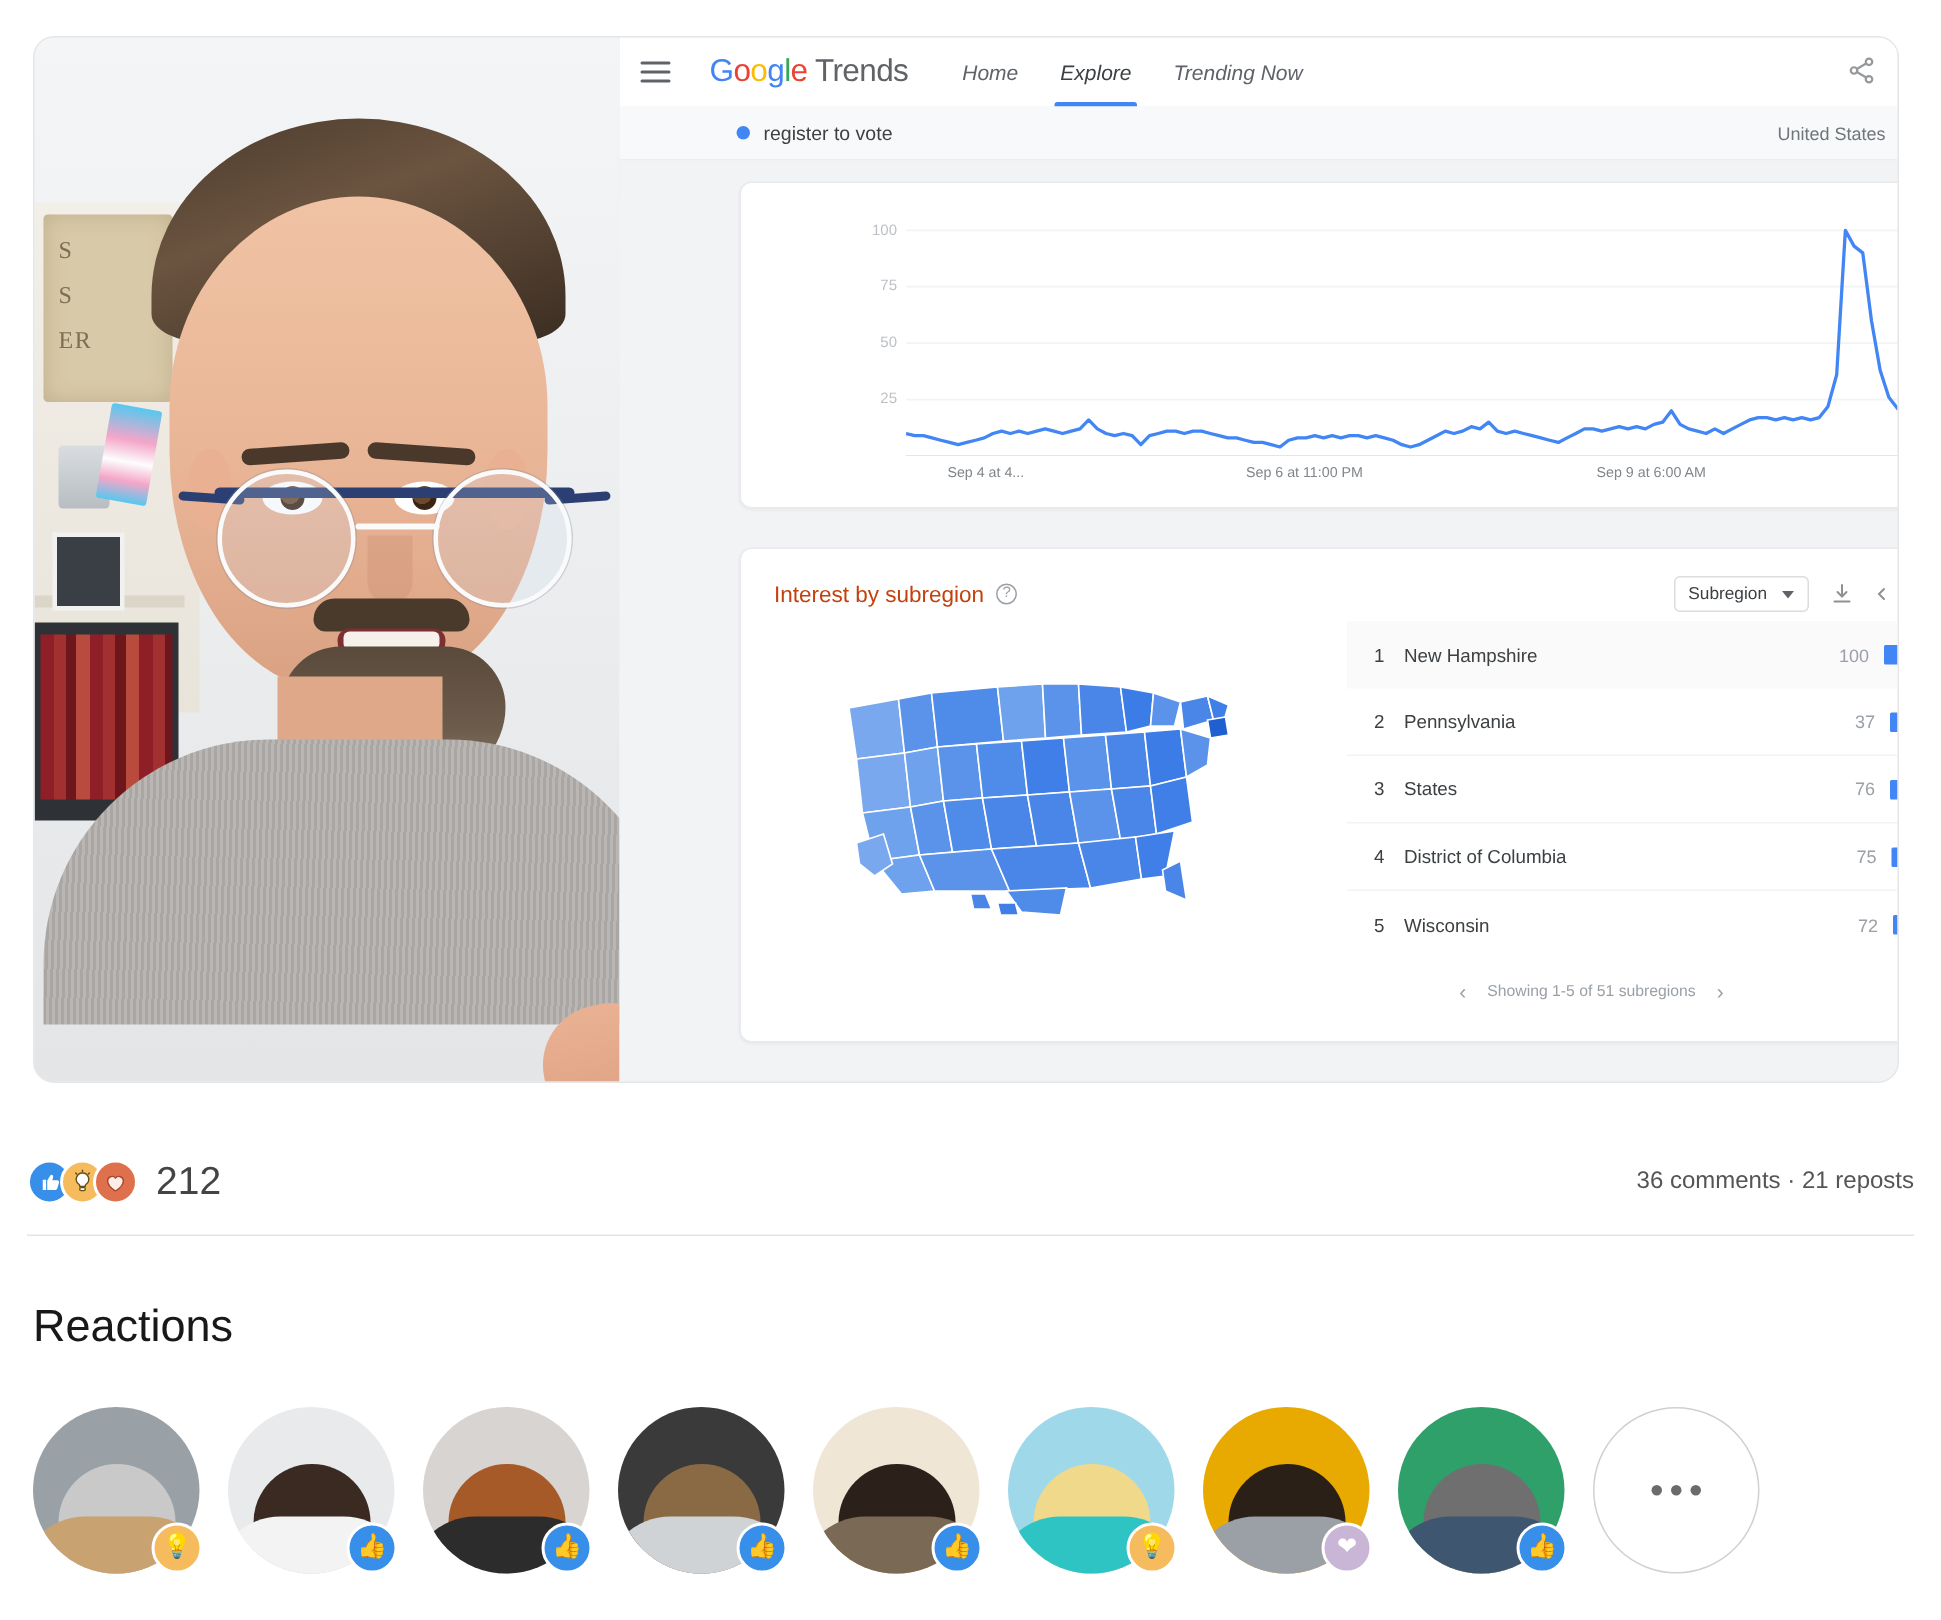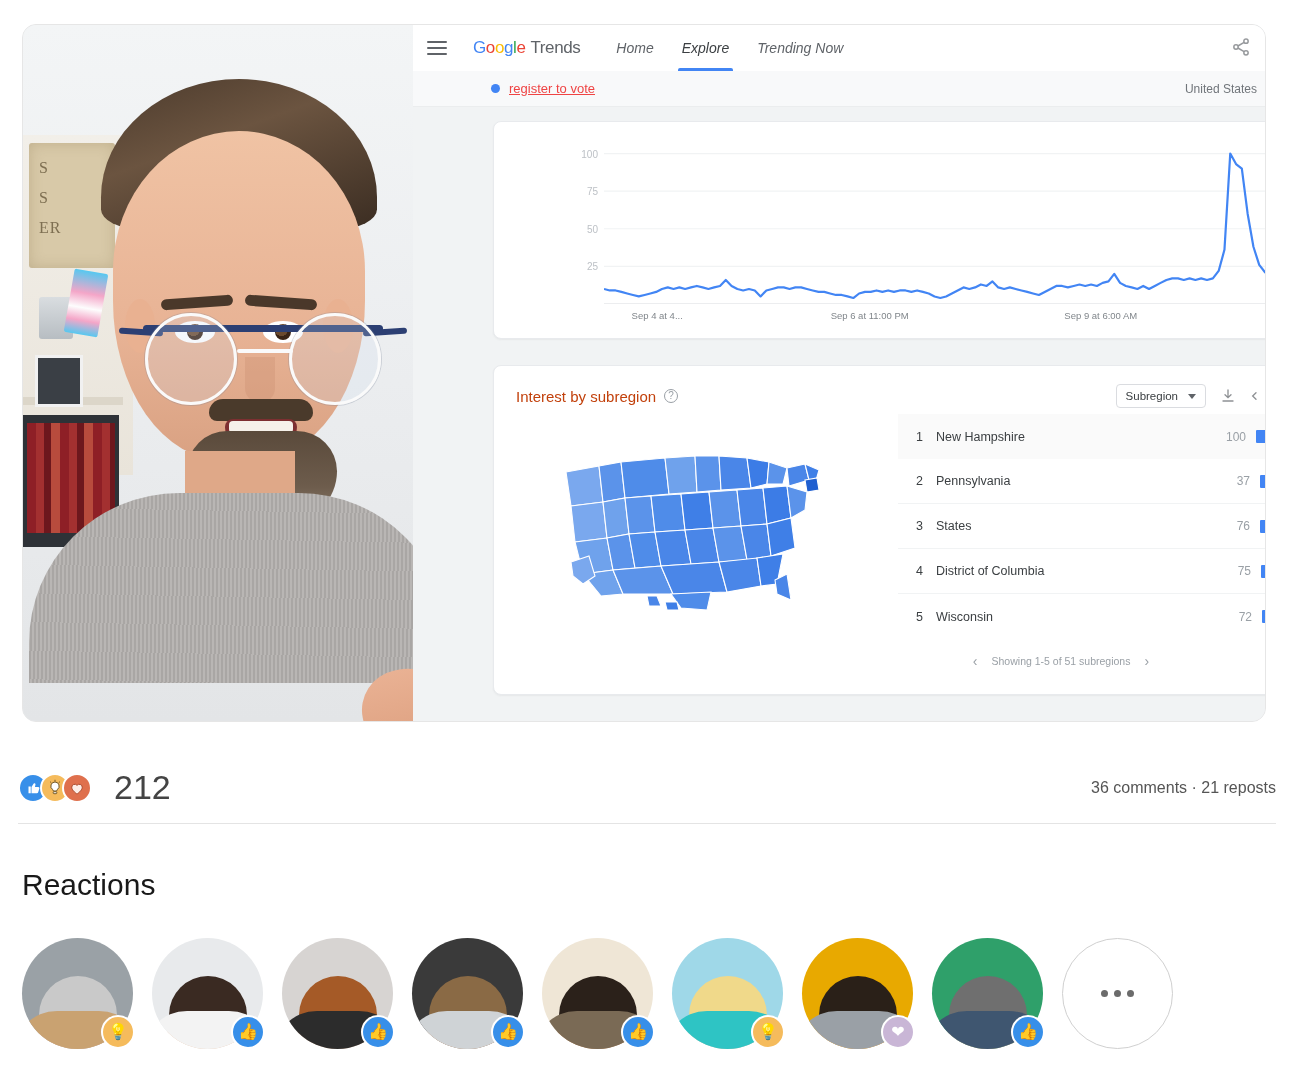--- a/index.html
+++ b/index.html
@@ -141,38 +141,38 @@
     position: relative; flex: 1 1 auto; height: 100%;
     background: #f1f3f4; overflow: hidden;
   }
   .gt-header {
     height: 46px; background: #ffffff; display: flex; align-items: center;
     padding-left: 14px; position: relative;
   }
   .hamburger { width: 20px; height: 14px; margin-right: 26px;
                display:flex; flex-direction:column; justify-content:space-between; cursor:pointer;}
   .hamburger span { display:block; height:2px; background:#5f6368; border-radius:1px; }
-  .gt-logo { font-size: 17px; letter-spacing: -.4px; white-space: nowrap; }
+  .gt-logo { font-size: 21px; letter-spacing: -.4px; white-space: nowrap; }
   .gt-logo .b { color:#4285f4 } .gt-logo .r { color:#ea4335 }
   .gt-logo .y { color:#fbbc05 } .gt-logo .g { color:#34a853 }
   .gt-logo .t { color:#5f6368; margin-left:5px; }
   .gt-nav { display:flex; margin-left: 36px; gap: 28px; align-items:center; height:46px;}
   .gt-nav a { font-size: 14px; color:#5f6368; text-decoration:none; line-height:46px; position:relative;font-style:italic; }
   .gt-nav a.active { color:#3c4043; }
   .gt-nav a.active::after { content:""; position:absolute; left:-4px; right:-4px; bottom:0;
                             height:3px; background:#4285f4; border-radius:2px 2px 0 0;}
   .share-top { position:absolute; right: 14px; top: 12px; width: 20px; height: 20px; opacity:.65;}
 
   .gt-querybar {
     height: 36px; background:#f8f9fa; border-bottom:1px solid #ebedee;
     display:flex; align-items:center; position:relative;
   }
   .qchip { display:flex; align-items:center; gap:9px; margin-left: 78px; }
   .qdot { width:9px; height:9px; border-radius:50%; background:#4285f4; }
-  .qlabel { font-size: 13px; color:#ef4444;text-decoration:underline; }
+  .qlabel { font-size: 13px; color:#404040; }
   .qregion { position:absolute; right: 8px; font-size: 12px; color:#70757a; white-space:nowrap;}
 
   .gt-body { padding: 14px 0 0 80px; }
   .card {
     background:#fff; border:1px solid #e8eaed; border-radius: 8px;
     box-shadow: 0 1px 2px rgba(60,64,67,.06);
   }
   .card-timeseries { height: 218px; position:relative; margin-right:-40px; }
   .chart-wrap { position:absolute; left: 0; right: 0; top: 10px; bottom: 0; }
   .ylab { position:absolute; font-size: 10px; color:#bdc1c6; right: 100%; transform: translate(-6px,-50%); }
@@ -210,21 +210,21 @@
 
   
   .social {
     position:absolute; left: 18px; top: 752px; width: 1258px; height: 72px;
     display:flex; align-items:center; border-bottom: 1px solid #e4e4e4;
   }
   .reacts { display:flex; align-items:center; }
   .rbadge { width: 30px; height: 30px; border-radius:50%; border:2px solid #fff;
             display:flex; align-items:center; justify-content:center; }
   .rbadge + .rbadge { margin-left: -8px; }
-  .rcount { margin-left: 22px; font-size: 34px; color:#444; }
+  .rcount { margin-left: 12px; font-size: 26px; color:#444; }
   .meta { margin-left:auto; font-size: 16px; color:#555; white-space:nowrap; }
 
   
   .sec-title { position:absolute; left: 22px; top: 868px; font-size: 30px; color:#191919; }
   .avatars { position:absolute; left: 22px; top: 938px; display:flex; gap: 19px; }
   .av-wrap { position:relative; width: 111px; height: 111px; }
   .av { width: 111px; height: 111px; border-radius:50%; overflow:hidden; position:relative; }
   .av-badge {
     position:absolute; right: -2px; bottom: 0px; width: 34px; height: 34px;
     border-radius:50%; border: 2px solid #fff; display:flex; align-items:center; justify-content:center;

